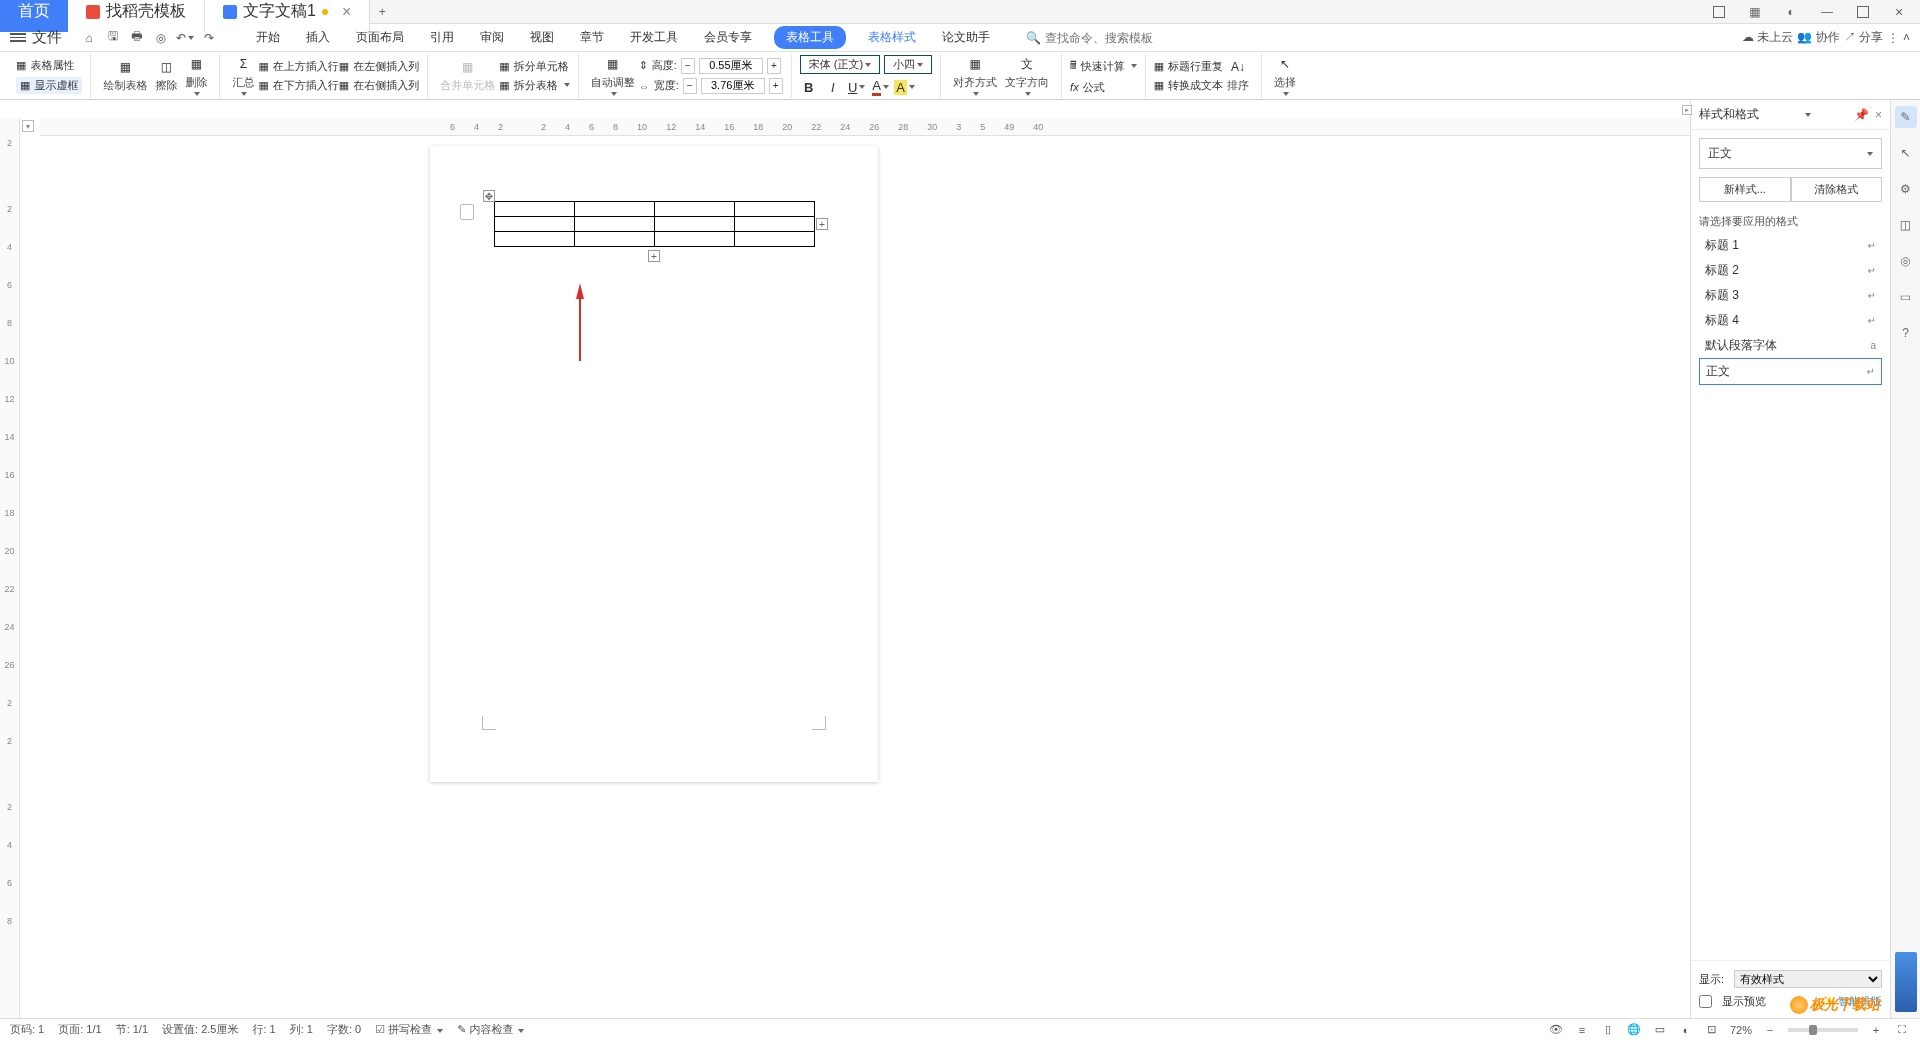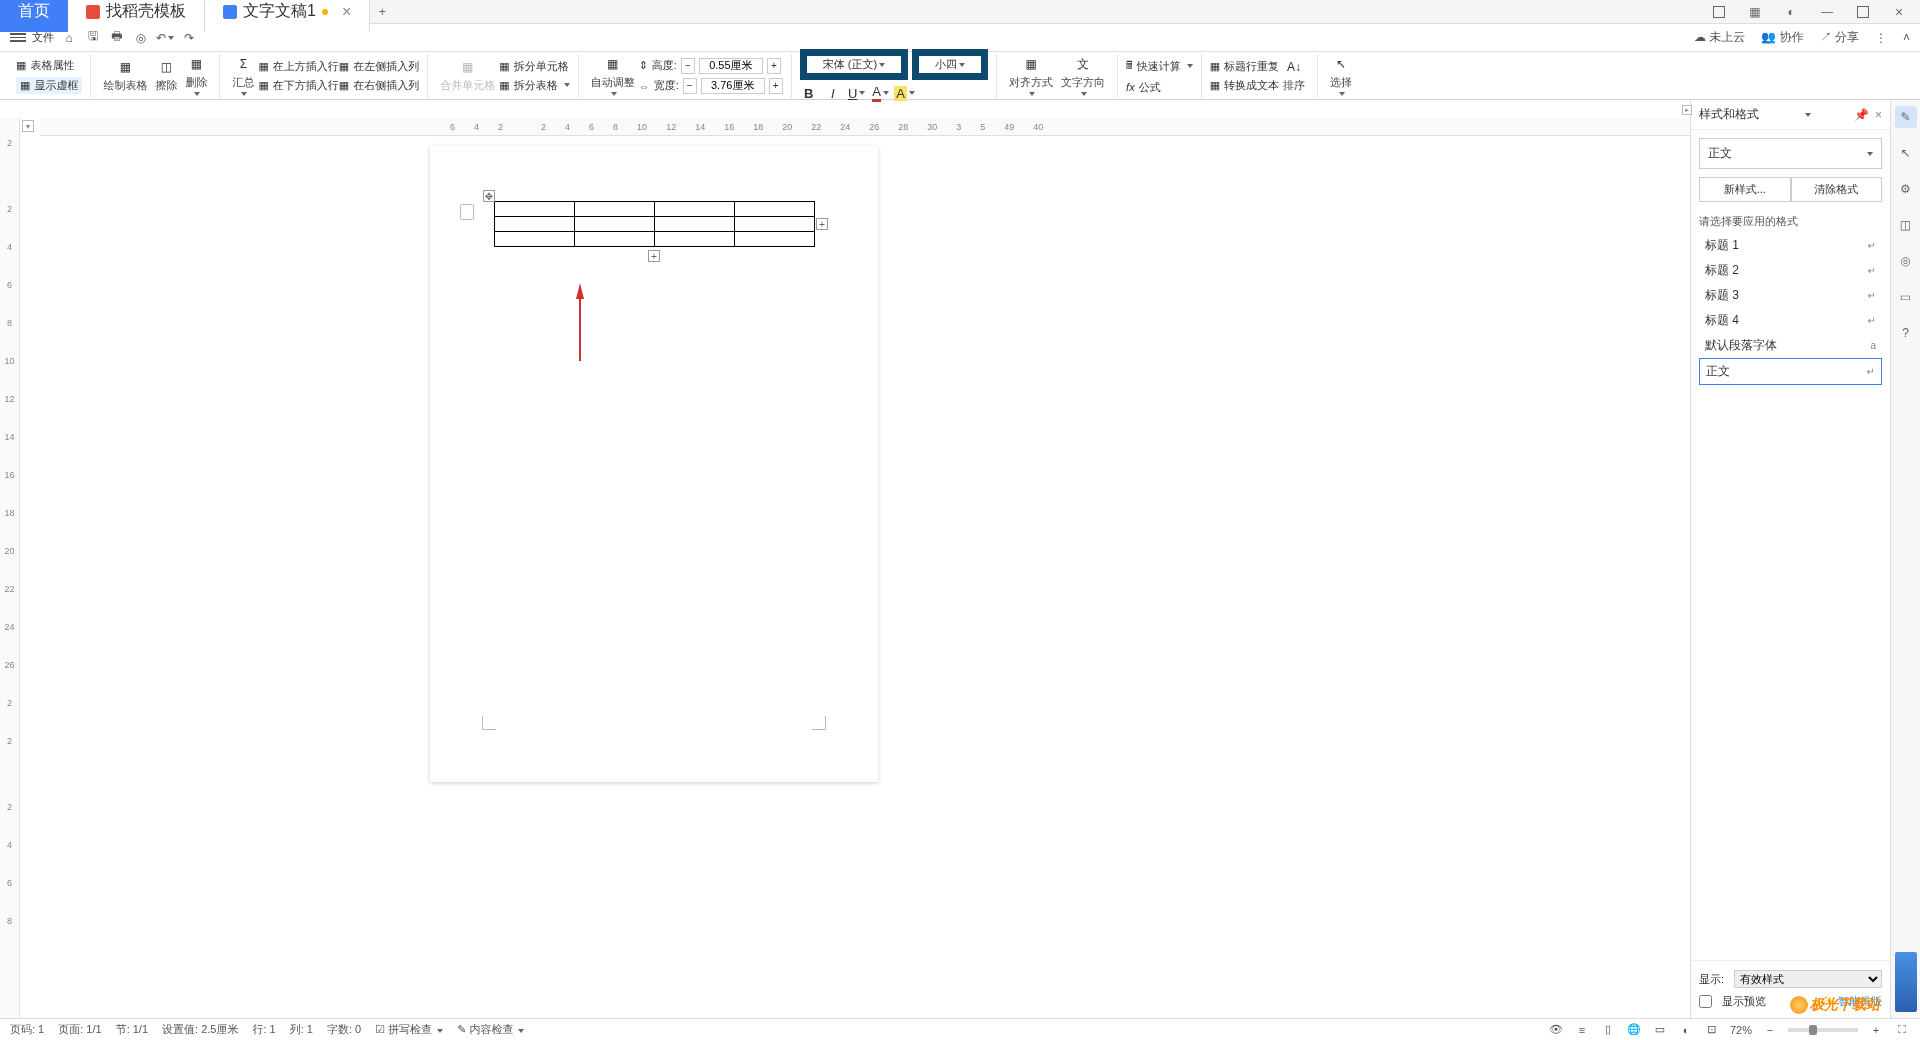--- a/index.html
+++ b/index.html
@@ -16,43 +16,43 @@
 .tab-right { margin-left: auto; display: flex; align-items: center; gap: 10px; padding-right: 8px; color: #666; }
 .win-btn { width: 26px; height: 22px; display: flex; align-items: center; justify-content: center; cursor: pointer; }
 .icon-sq { width: 12px; height: 12px; border: 1px solid #666; }
 .icon-x { font-size: 14px; }
 
 
 .menu-bar { height: 28px; display: flex; align-items: center; padding: 0 10px; gap: 4px; border-bottom: 1px solid #e0e0e0; }
 .menu-left { display: flex; align-items: center; gap: 6px; }
 .hamburger { width: 16px; display: flex; flex-direction: column; gap: 2px; }
 .hamburger span { height: 1.5px; background: #555; }
-.file-label { font-size: 11px; margin-right: 0; }
+.file-label { font-size: 15px; margin-right: 12px; }
 .qa-btn { width: 18px; height: 18px; display: flex; align-items: center; justify-content: center; color: #555; cursor: pointer; }
 .menu-tabs { display: flex; align-items: center; gap: 18px; margin-left: 30px; }
 .menu-tab { font-size: 12px; color: #333; cursor: pointer; padding: 2px 4px; }
 .menu-tab.highlight { background: #417ff9; color: #fff; border-radius: 10px; padding: 3px 12px; }
 .menu-tab.blue { color: #417ff9; }
 .search-box { display: flex; align-items: center; gap: 4px; color: #999; margin-left: 14px; }
 .search-box input { border: none; font-size: 12px; width: 120px; background: transparent; }
-.menu-right { margin-left: auto; display: flex; align-items: center; gap: 16px; color: #555; }
+.menu-right { margin-left: auto; display: flex; align-items: center; gap: 4px; color: #555; }
 
 
 .ribbon { height: 48px; display: flex; align-items: center; padding: 0 8px; border-bottom: 1px solid #d0d0d0; gap: 0; }
 .ribbon-group { display: flex; align-items: center; padding: 0 8px; height: 44px; border-right: 1px solid #e5e5e5; }
 .ribbon-group.noborder { border-right: none; }
 .rbtn-stack { display: flex; flex-direction: column; align-items: center; justify-content: center; gap: 2px; cursor: pointer; padding: 0 4px; }
 .rbtn-stack .ico { width: 18px; height: 18px; display: flex; align-items: center; justify-content: center; }
 .rbtn-stack .lbl { font-size: 11px; color: #444; white-space: nowrap; }
 .rbtn-row { display: flex; flex-direction: column; gap: 4px; }
 .rbtn-line { display: flex; align-items: center; gap: 4px; font-size: 11px; cursor: pointer; white-space: nowrap; }
 .dim-row { display: flex; align-items: center; gap: 4px; font-size: 11px; }
 .dim-input { width: 64px; border: 1px solid #ccc; padding: 1px 4px; font-size: 11px; text-align: center; }
 .dim-btn { width: 14px; height: 16px; border: 1px solid #ccc; display: flex; align-items: center; justify-content: center; font-size: 10px; cursor: pointer; }
-.font-combo { border: 7px solid #0c4a6e; padding: 1px 16px; font-size: 11px; min-width: 80px; display: flex; align-items: center; justify-content: flex-end; }
+.font-combo { border: 1px solid #0c4a6e; padding: 1px 8px; font-size: 11px; min-width: 80px; display: flex; align-items: center; justify-content: flex-end; }
 .fmt-btns { display: flex; gap: 6px; align-items: center; }
 .fmt-btn { width: 18px; height: 18px; display: flex; align-items: center; justify-content: center; cursor: pointer; font-size: 13px; }
 .tri-down { width: 0; height: 0; border-left: 3px solid transparent; border-right: 3px solid transparent; border-top: 4px solid #666; display: inline-block; margin-left: 2px; }
 
 
 .ruler-h { height: 18px; background: #fafafa; border-bottom: 1px solid #e0e0e0; position: relative; margin-left: 20px; }
 .ruler-h .marks { position: absolute; left: 410px; right: 240px; top: 0; bottom: 0; display: flex; align-items: center; font-size: 9px; color: #888; gap: 19px; }
 .ruler-left-collapse { position: absolute; left: 2px; top: 2px; width: 12px; height: 12px; border: 1px solid #bbb; display:flex; align-items:center; justify-content:center; font-size:8px; color:#888; cursor:pointer; }
 
 
@@ -148,20 +148,38 @@
         <span></span>
         <span></span>
       </div>
     <span class="file-label">文件</span>
     <div class="qa-btn">⌂</div>
     <div class="qa-btn">🖫</div>
     <div class="qa-btn">🖶</div>
     <div class="qa-btn">◎</div>
     <div class="qa-btn">↶<span class="tri-down"></span></div>
     <div class="qa-btn">↷</div>
+  </div>
+  <div class="menu-tabs">
+    <span class="menu-tab">开始</span>
+    <span class="menu-tab">插入</span>
+    <span class="menu-tab">页面布局</span>
+    <span class="menu-tab">引用</span>
+    <span class="menu-tab">审阅</span>
+    <span class="menu-tab">视图</span>
+    <span class="menu-tab">章节</span>
+    <span class="menu-tab">开发工具</span>
+    <span class="menu-tab">会员专享</span>
+    <span class="menu-tab highlight">表格工具</span>
+    <span class="menu-tab blue">表格样式</span>
+    <span class="menu-tab">论文助手</span>
+    <div class="search-box">
+      <span>🔍</span>
+      <input placeholder="查找命令、搜索模板" style="">
+    </div>
   </div>
   <div class="menu-right">
     <span>☁ <span>未上云</span></span>
     <span>👥 <span>协作</span></span>
     <span>↗ <span>分享</span></span>
     <span>⋮</span>
     <span>˄</span>
   </div>
 </div>
 

